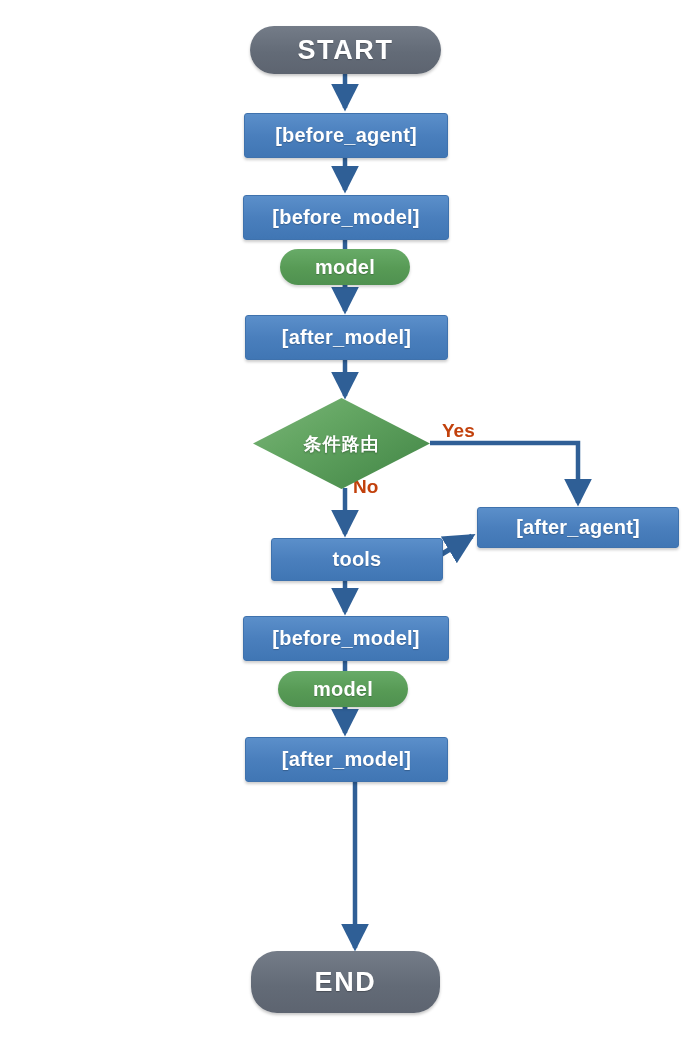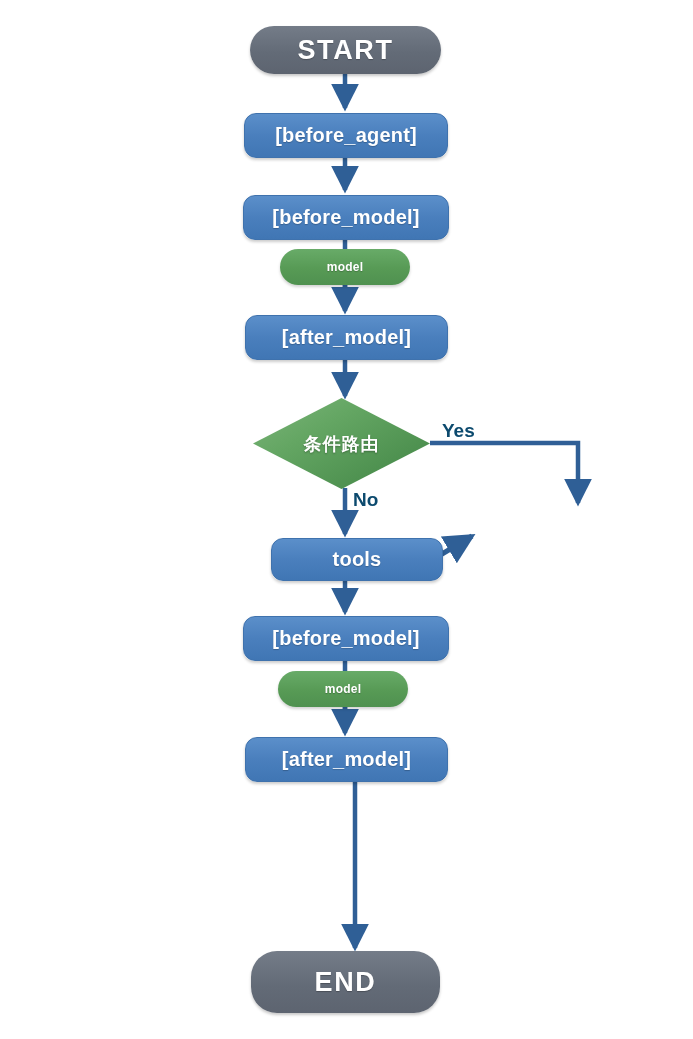--- a/index.html
+++ b/index.html
@@ -48,31 +48,31 @@
     font-size: 27px;
     font-weight: bold;
     letter-spacing: 1.6px;
     box-shadow: 0 2px 3px rgba(0,0,0,0.22);
     text-shadow: 0 1px 1px rgba(0,0,0,0.25);
   }
   
   .node-process {
     background: linear-gradient(180deg, #5b8fca 0%, #4a7fbd 50%, #4076b4 100%);
     border: 1px solid #3f72ad;
-    border-radius: 12px;
+    border-radius: 3px;
     font-size: 20px;
     font-weight: bold;
     box-shadow: 0 2px 3px rgba(0,0,0,0.20);
     text-shadow: 0 1px 1px rgba(0,0,0,0.22);
   }
   
   .node-pill {
     background: linear-gradient(180deg, #68ab68 0%, #579a55 55%, #4f9150 100%);
     border-radius: 18px;
-    font-size: 12px;
+    font-size: 20px;
     font-weight: bold;
     box-shadow: 0 2px 3px rgba(0,0,0,0.18);
     text-shadow: 0 1px 1px rgba(0,0,0,0.22);
   }
   
   .node-decision {
     background: transparent;
     font-size: 18px;
     font-weight: bold;
     text-shadow: 0 1px 2px rgba(0,0,0,0.30);
@@ -89,21 +89,21 @@
   }
   .node-decision .diamond-label {
     position: relative;
     z-index: 2;
     font-family: "DejaVu Sans", "Liberation Sans", sans-serif;
     letter-spacing: 1px;
   }
   
   .edge-label {
     position: absolute;
-    color: #0c4a6e;
+    color: #c2410c;
     font-size: 19px;
     font-weight: bold;
     user-select: none;
     white-space: nowrap;
   }
 </style>
 </head>
 <body>
 
 <div id="flow-canvas">
@@ -147,37 +147,38 @@
 
     
     <line x1="345" y1="706" x2="345" y2="733" stroke="#2f5f96" stroke-width="4.5" marker-end="url(#arrowhead)"></line>
 
     
     <line x1="355" y1="781" x2="355" y2="948" stroke="#2f5f96" stroke-width="4.5" marker-end="url(#arrowhead)"></line>
   </svg>
 
   <div class="edge-label" style="left:442px; top:420px;">Yes</div>
 
-  <div class="edge-label" style="left:353px; top:489px;">No</div>
+  <div class="edge-label" style="left:353px; top:476px;">No</div>
 
   <div class="node node-terminal" style="left:250px; top:26px; width:191px; height:48px;">START</div>
 
   <div class="node node-process" style="left:244px; top:113px; width:204px; height:45px;">[before_agent]</div>
 
   <div class="node node-process" style="left:243px; top:195px; width:206px; height:45px;">[before_model]</div>
 
   <div class="node node-pill" style="left:280px; top:249px; width:130px; height:36px;">model</div>
 
   <div class="node node-process" style="left:245px; top:315px; width:203px; height:45px;">[after_model]</div>
 
   <div class="node node-decision" style="left:253px; top:398px; width:177px; height:91px;">
     <span class="diamond-shape"></span>
     <span class="diamond-label">条件路由</span>
   </div>
 
+  <div class="node node-process" style="left:477px; top:507px; width:202px; height:41px;">[after_agent]</div>
 
   <div class="node node-process" style="left:253px; top:538px; width:172px; height:43px;margin-left:18px;">tools</div>
 
   <div class="node node-process" style="left:243px; top:616px; width:206px; height:45px;">[before_model]</div>
 
   <div class="node node-pill" style="left:278px; top:671px; width:130px; height:36px;">model</div>
 
   <div class="node node-process" style="left:245px; top:737px; width:203px; height:45px;">[after_model]</div>
 
   <div class="node node-terminal" style="left:251px; top:951px; width:189px; height:62px;">END</div>

